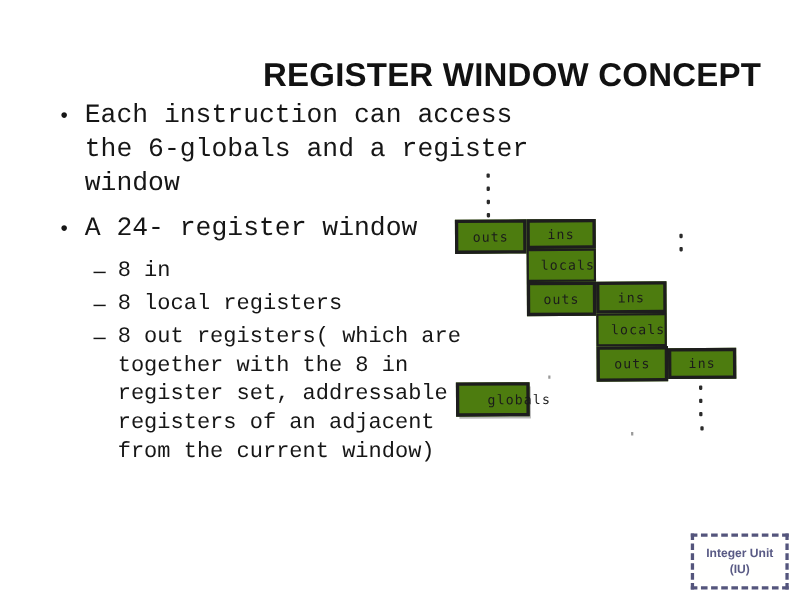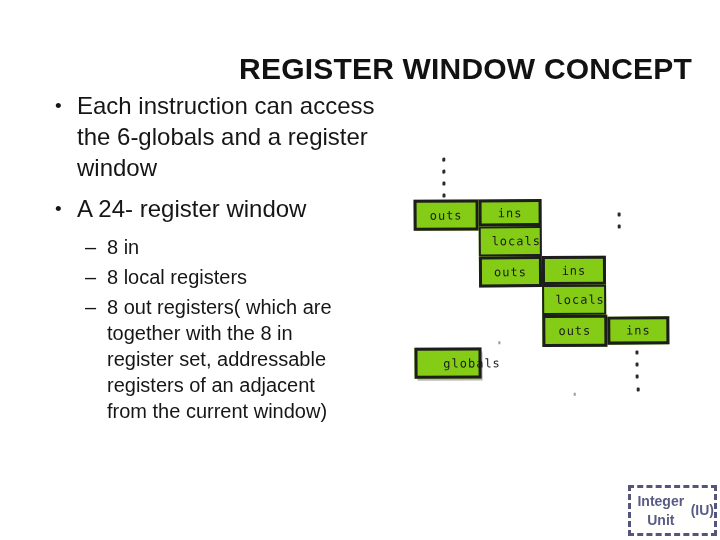--- a/index.html
+++ b/index.html
@@ -45,34 +45,34 @@
     display:flex;
     font-size:20px;
     line-height:26px;
     margin-bottom:4px;
   }
   .s-marker {
     flex:none;
     width:22px;
     margin-left:40px;
   }
-  .line { white-space:nowrap; }
+  .line { white-space:nowrap;font-family:Liberation Mono, monospace; }
 
   
   .diagram {
     position:absolute;
     left:410px; top:152px;
     width:272px; height:248px;
     transform:rotate(-0.35deg);
   }
   .cell {
     position:absolute;
     box-sizing:border-box;
     border:3px solid #1d1d1d;
-    background:#84cc16;
+    background:#4d7c0f;
     display:flex;
     align-items:center;
     justify-content:center;
     font-family:"DejaVu Sans Mono", monospace;
     font-size:12px;
     letter-spacing:1px;
     color:#1b1b1b;
   }
   .cell.locals { border-width:2px;padding-left:12px; }
 
@@ -103,24 +103,24 @@
   }
 
   
   .iu-box {
     position:absolute;
     left:628px; top:485px;
     width:89px; height:51px;
     box-sizing:border-box;
     border:3px dashed #54557c;
     display:flex;
-    flex-direction:row;
+    flex-direction:column;
     align-items:center;
     justify-content:center;
-    font-size:14px;
+    font-size:11px;
     font-weight:bold;
     line-height:1.3;
     color:#5a5b85;
     text-align:center;
     background:#fffffe;
   }
 </style>
 </head>
 <body>
 

